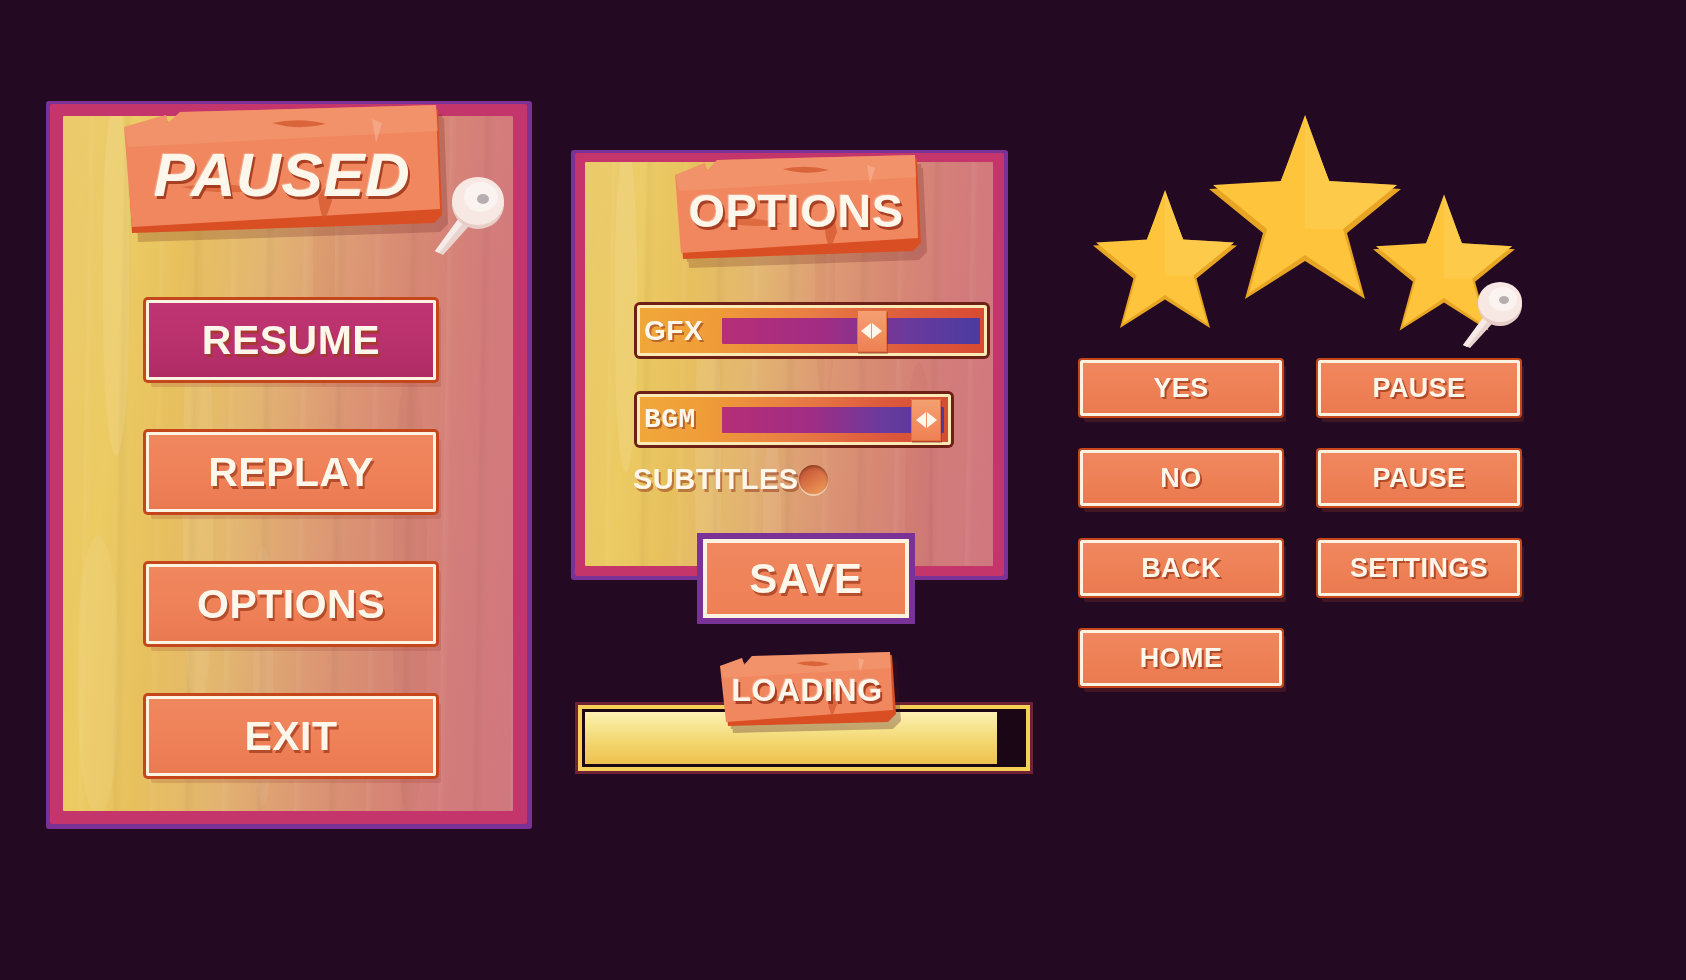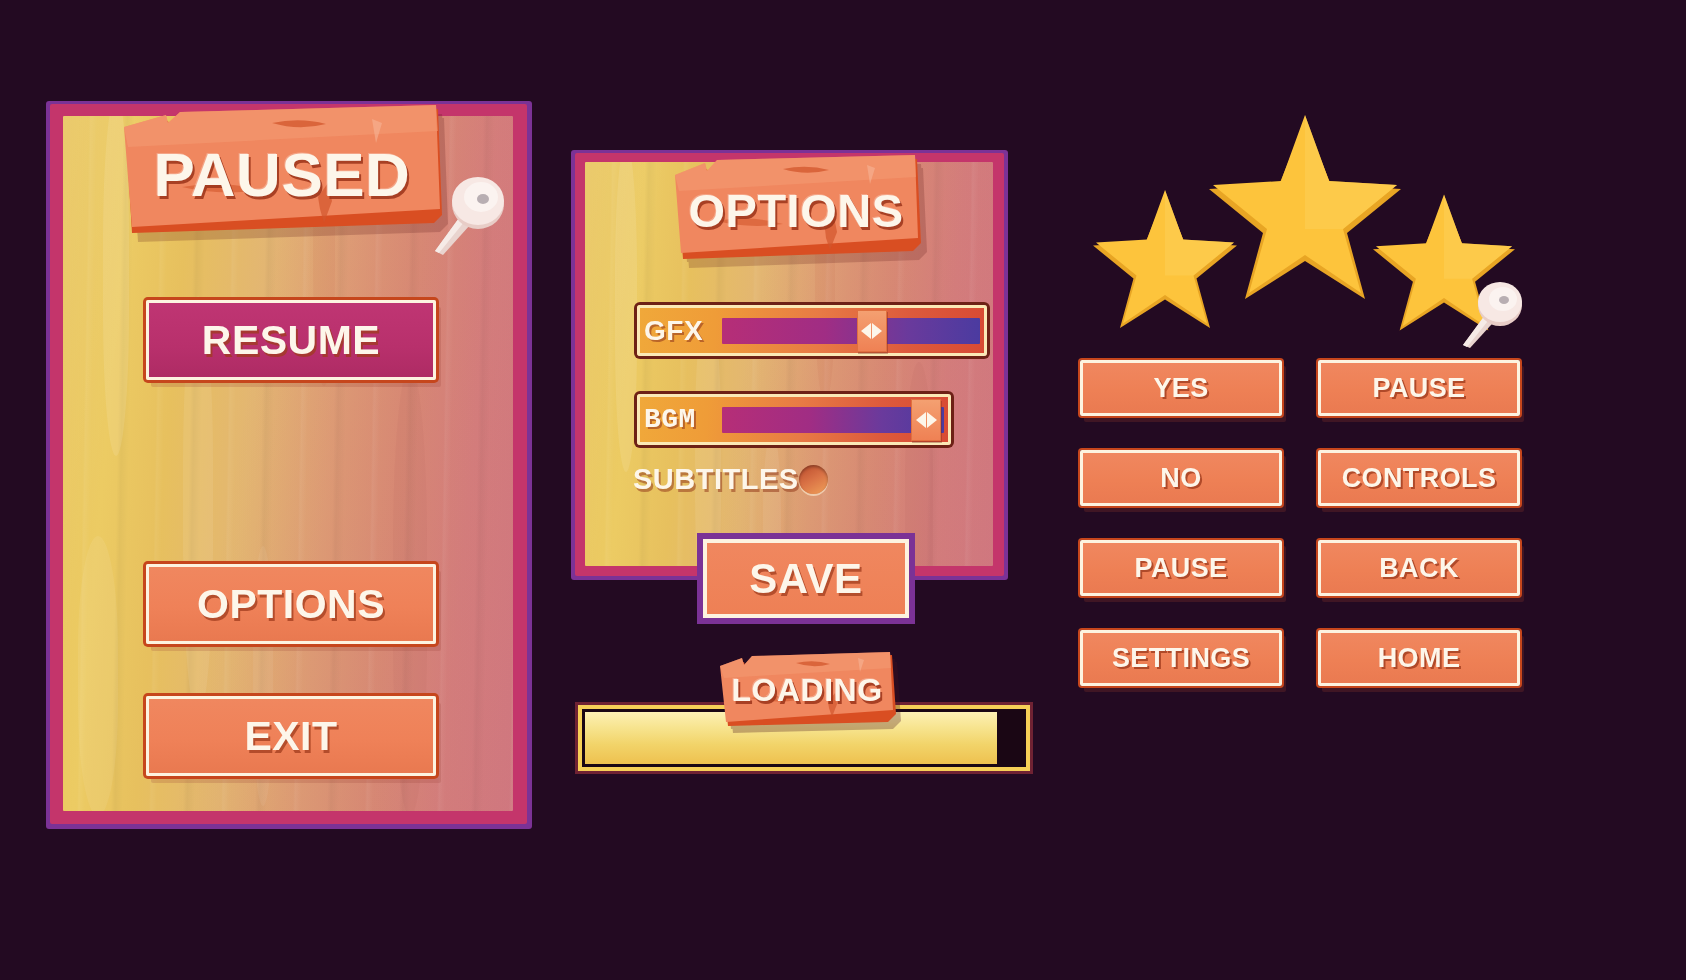--- a/index.html
+++ b/index.html
@@ -98,21 +98,21 @@
     color: #fdf6ea;
     font-weight: 700;
     letter-spacing: 0.5px;
     text-shadow:
       2px 3px 0 rgba(155,52,26,0.85),
       -1px -1px 0 rgba(255,255,255,0.25);
     pointer-events: none;
   }
 
   #paused-plaque { left: 76px; top: 4px; width: 320px; height: 150px; }
-  #paused-plaque .plaque-label { font-size: 62px; padding-bottom: 12px; }
+  #paused-plaque .plaque-label { font-size: 62px; padding-bottom: 12px; font-style: italic; }
 
   #options-plaque { left: 100px; top: 5px; width: 250px; height: 120px; }
   #options-plaque .plaque-label { font-size: 47px; padding-bottom: 10px; }
 
   #loading-plaque {
     position: absolute; left: 718px; top: 652px;
     width: 178px; height: 83px;
     filter: drop-shadow(5px 7px 0 rgba(70,20,30,0.30));
     z-index: 6;
   }
@@ -342,20 +342,23 @@
         <path d="M14,78 L46,34 L52,38 L18,80 Z" fill="#f6ebe7"></path>
         <ellipse cx="57" cy="31" rx="26" ry="25" fill="#e8cdc7"></ellipse>
         <ellipse cx="57" cy="28" rx="26" ry="24" fill="#f7e8e4"></ellipse>
         <ellipse cx="60" cy="24" rx="17" ry="15" fill="#fbf3f0"></ellipse>
         <ellipse cx="62" cy="26" rx="6" ry="5" fill="#b8aeb2"></ellipse>
       </svg>
     </div>
 
     <div class="menu-btn magenta" id="btn-resume">
       <span>RESUME</span>
+    </div>
+    <div class="menu-btn orange" id="btn-replay">
+      <span>REPLAY</span>
     </div>
     <div class="menu-btn orange" id="btn-options">
       <span>OPTIONS</span>
     </div>
     <div class="menu-btn orange" id="btn-exit">
       <span>EXIT</span>
     </div>
   </div>
 
   <div id="options-panel">
@@ -467,23 +470,20 @@
     <div class="grid-btn">
       <span>YES</span>
     </div>
     <div class="grid-btn">
       <span>PAUSE</span>
     </div>
     <div class="grid-btn">
       <span>NO</span>
     </div>
     <div class="grid-btn">
-      <span>CONTROLS</span>
-    </div>
-    <div class="grid-btn">
       <span>PAUSE</span>
     </div>
     <div class="grid-btn">
       <span>BACK</span>
     </div>
     <div class="grid-btn">
       <span>SETTINGS</span>
     </div>
     <div class="grid-btn">
       <span>HOME</span>

